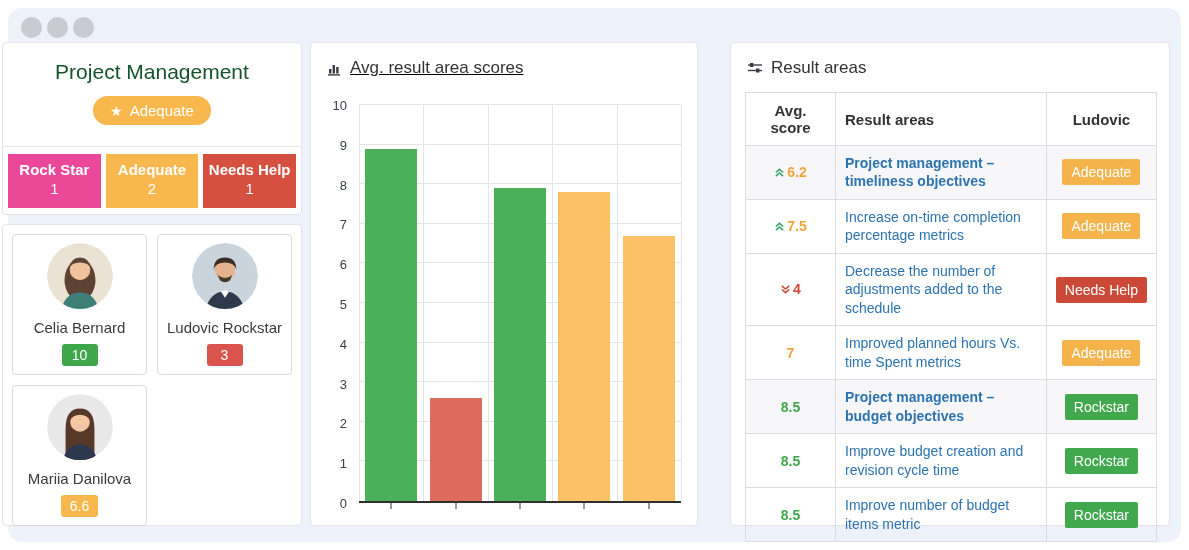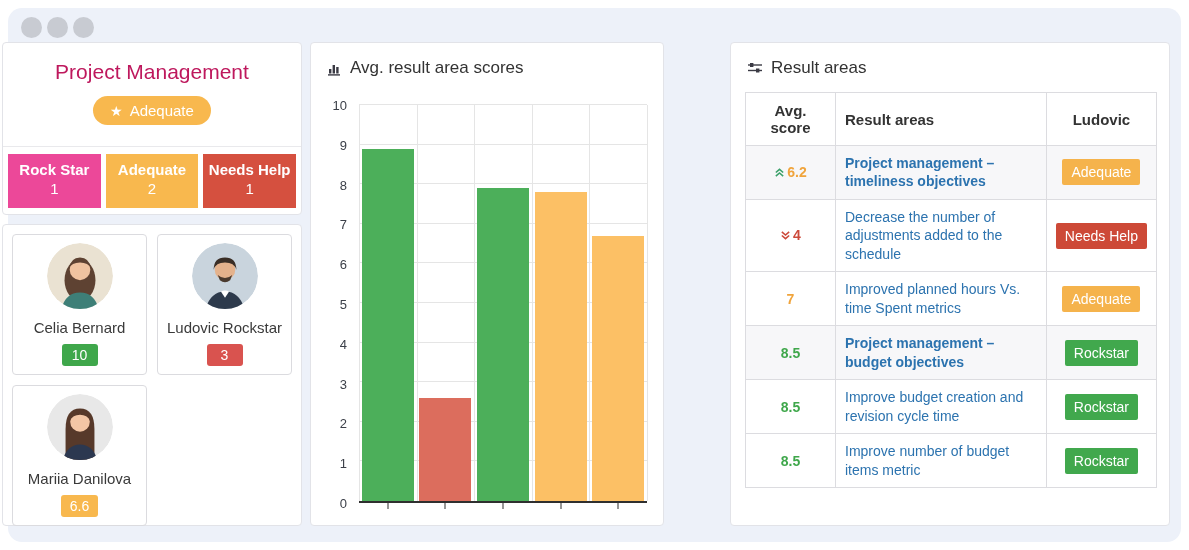--- a/index.html
+++ b/index.html
@@ -6,26 +6,26 @@
   html,body { width:1189px; height:550px; background:#ffffff; overflow:hidden;
               font-family:"Liberation Sans","DejaVu Sans",sans-serif; }
   .page { position:absolute; left:8px; top:8px; width:1173px; height:534px;
           background:#EDF1F9; border-radius:14px; }
   .window-dots { position:absolute; left:13px; top:9px; display:flex; gap:5px; }
   .dot { width:21px; height:21px; border-radius:50%; background:#C8CBD2; }
 
   .panel { position:absolute; background:#fff; border:1px solid #E2E3E8; border-radius:4px; }
   .panel-team    { left:2px;  top:42px;  width:300px; height:173px; }
   .panel-members { left:2px;  top:224px; width:300px; height:302px; }
-  .panel-chart   { left:310px; top:42px; width:354px; height:484px; }
+  .panel-chart   { left:310px; top:42px; width:388px; height:484px;text-decoration:underline; }
   .panel-results { left:730px; top:42px; width:440px; height:484px; }
 
   
   .team-top { height:104px; border-bottom:1px solid #E9E9EC; text-align:center; }
-  .team-title { font-size:21px; color:#be185d; font-weight:400; padding-top:17px; }
+  .team-title { font-size:21px; color:#14532d; font-weight:400; padding-top:17px; }
   .team-pill { display:inline-flex; align-items:center; gap:7px; margin-top:12px;
                background:#F8B84E; color:#fff; font-size:15px; padding:6px 17px;
                border-radius:17px; }
   .team-pill .star { font-size:14px; line-height:1; }
   .stats { display:flex; gap:5px; padding:7px 5px; }
   .stat-card { flex:1; height:54px; color:#fff; text-align:center; padding-top:7px; }
   .stat-label { font-size:15px; font-weight:700; }
   .stat-count { font-size:15px; margin-top:2px; }
 
   
@@ -233,20 +233,28 @@
     <tbody>
       <tr class="row-alt">
         <td class="cell-score" style="color: rgb(240, 164, 60);"><span class="trend"><svg width="11" height="11" viewBox="0 0 12 12" fill="none" stroke="#3BA06A" stroke-width="1.7">
                 <path d="M2 6 L6 2.5 L10 6"></path>
                 <path d="M2 10 L6 6.5 L10 10"></path>
               </svg></span><span>6.2</span></td>
         <td class="cell-area bold"><span class="area-link">Project management – timeliness objectives</span></td>
         <td class="cell-review"><span class="review-badge" style="background: rgb(245, 179, 76);">Adequate</span></td>
       </tr>
       <tr>
+        <td class="cell-score" style="color: rgb(240, 164, 60);"><span class="trend"><svg width="11" height="11" viewBox="0 0 12 12" fill="none" stroke="#3BA06A" stroke-width="1.7">
+                <path d="M2 6 L6 2.5 L10 6"></path>
+                <path d="M2 10 L6 6.5 L10 10"></path>
+              </svg></span><span>7.5</span></td>
+        <td class="cell-area"><span class="area-link">Increase on-time completion percentage metrics</span></td>
+        <td class="cell-review"><span class="review-badge" style="background: rgb(245, 179, 76);">Adequate</span></td>
+      </tr>
+      <tr>
         <td class="cell-score" style="color: rgb(204, 74, 59);"><span class="trend"><svg width="11" height="11" viewBox="0 0 12 12" fill="none" stroke="#CC4A3B" stroke-width="1.7">
                 <path d="M2 2 L6 5.5 L10 2"></path>
                 <path d="M2 6 L6 9.5 L10 6"></path>
               </svg></span><span>4</span></td>
         <td class="cell-area"><span class="area-link">Decrease the number of adjustments added to the schedule</span></td>
         <td class="cell-review"><span class="review-badge" style="background: rgb(205, 73, 55);">Needs Help</span></td>
       </tr>
       <tr>
         <td class="cell-score" style="color: rgb(240, 164, 60);"><span>7</span></td>
         <td class="cell-area"><span class="area-link">Improved planned hours Vs. time Spent metrics</span></td>

